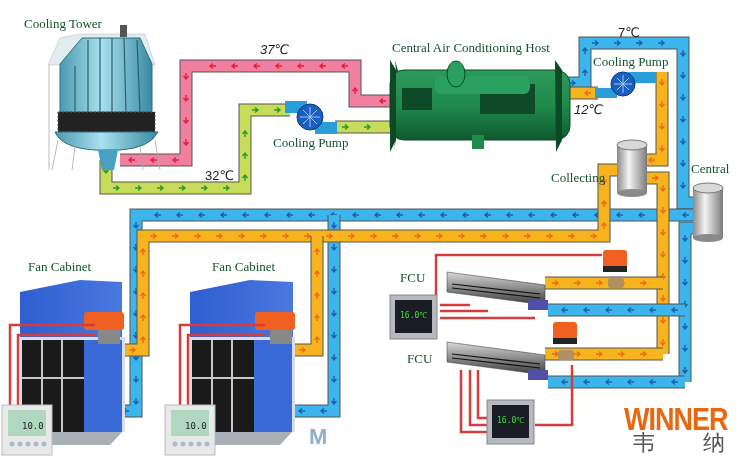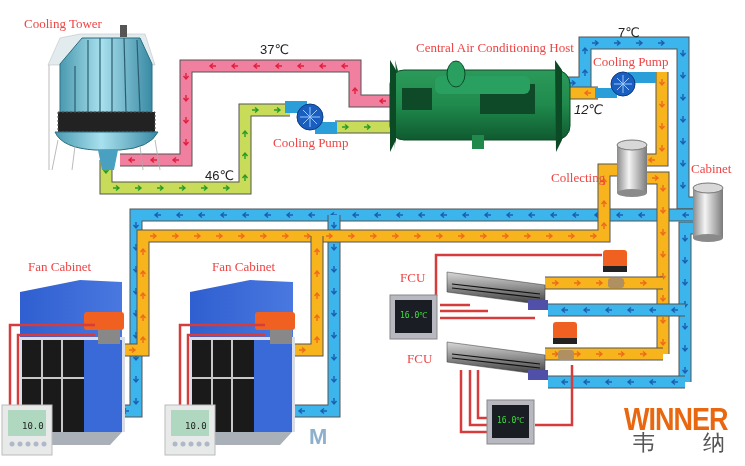--- a/index.html
+++ b/index.html
@@ -1,18 +1,18 @@
 <!DOCTYPE html>
 <html><head>
 <meta charset="utf-8">
 <style>
   html,body{margin:0;padding:0;background:#ffffff;}
   body{width:745px;height:466px;position:relative;overflow:hidden;font-family:"Liberation Serif","DejaVu Serif",serif;}
   #stage{position:absolute;left:0;top:0;width:745px;height:466px;}
-  .lbl{position:absolute;font-family:"Liberation Serif","DejaVu Serif",serif;font-size:13px;color:#ef4444;white-space:nowrap;line-height:1;}
+  .lbl{position:absolute;font-family:"Liberation Serif","DejaVu Serif",serif;font-size:13px;color:#14532d;white-space:nowrap;line-height:1;}
   .temp{position:absolute;font-family:"Liberation Sans","DejaVu Sans",sans-serif;font-size:13px;color:#222;white-space:nowrap;line-height:1;}
   .brand{position:absolute;left:624px;top:405px;font-family:"Liberation Sans","DejaVu Sans",sans-serif;font-weight:bold;font-size:27px;color:#e8670f;letter-spacing:-1px;line-height:1;transform:scaleY(1.15);transform-origin:top left;}
   .brand-cn1,.brand-cn2{position:absolute;top:432px;font-family:"DejaVu Sans",sans-serif;font-size:22px;color:#555;line-height:1;}
   .brand-cn1{left:633px;}
   .brand-cn2{left:703px;}
   .watermark{position:absolute;left:309px;top:426px;font-family:"Liberation Sans","DejaVu Sans",sans-serif;font-weight:bold;font-size:22px;color:#8fb0cc;line-height:1;}
 </style>
 </head>
 <body>
 
@@ -423,31 +423,31 @@
     <text x="400" y="318" font-family="DejaVu Sans Mono, monospace" font-size="8" fill="#3ce03c">16.0℃</text>
   </g>
   <g>
     <rect x="487" y="400" width="47" height="44" fill="#b8b8c0" stroke="#888"></rect>
     <rect x="492" y="405" width="37" height="33" fill="#1a1e24"></rect>
     <text x="497" y="423" font-family="DejaVu Sans Mono, monospace" font-size="8" fill="#3ce03c">16.0℃</text>
   </g>
 </svg>
 
 <div class="lbl" style="left:24px;top:17px;">Cooling Tower</div>
-<div class="lbl" style="left:416px;top:41px;">Central Air Conditioning Host</div>
+<div class="lbl" style="left:392px;top:41px;">Central Air Conditioning Host</div>
 <div class="lbl" style="left:273px;top:136px;">Cooling Pump</div>
 <div class="lbl" style="left:593px;top:55px;">Cooling Pump</div>
 <div class="lbl" style="left:551px;top:150px;margin-top:21px;">Collecting</div>
-<div class="lbl" style="left:691px;top:162px;">Cabinet</div>
+<div class="lbl" style="left:691px;top:162px;">Central</div>
 <div class="lbl" style="left:28px;top:260px;">Fan Cabinet</div>
 <div class="lbl" style="left:212px;top:260px;">Fan Cabinet</div>
 <div class="lbl" style="left:400px;top:271px;">FCU</div>
 <div class="lbl" style="left:407px;top:352px;">FCU</div>
 
-<div class="temp" style="left:260px;top:43px;">37℃</div>
-<div class="temp" style="left:205px;top:169px;">46℃</div>
+<div class="temp" style="left:260px;top:43px;font-style:italic;">37℃</div>
+<div class="temp" style="left:205px;top:169px;">32℃</div>
 <div class="temp" style="left:618px;top:26px;">7℃</div>
 <div class="temp" style="left:574px;top:103px;font-style:italic;">12℃</div>
 
 <div class="watermark">M</div>
 <div class="brand">WINNER</div>
 <div class="brand-cn1">韦</div>
 <div class="brand-cn2">纳</div>
 
 </body></html>

